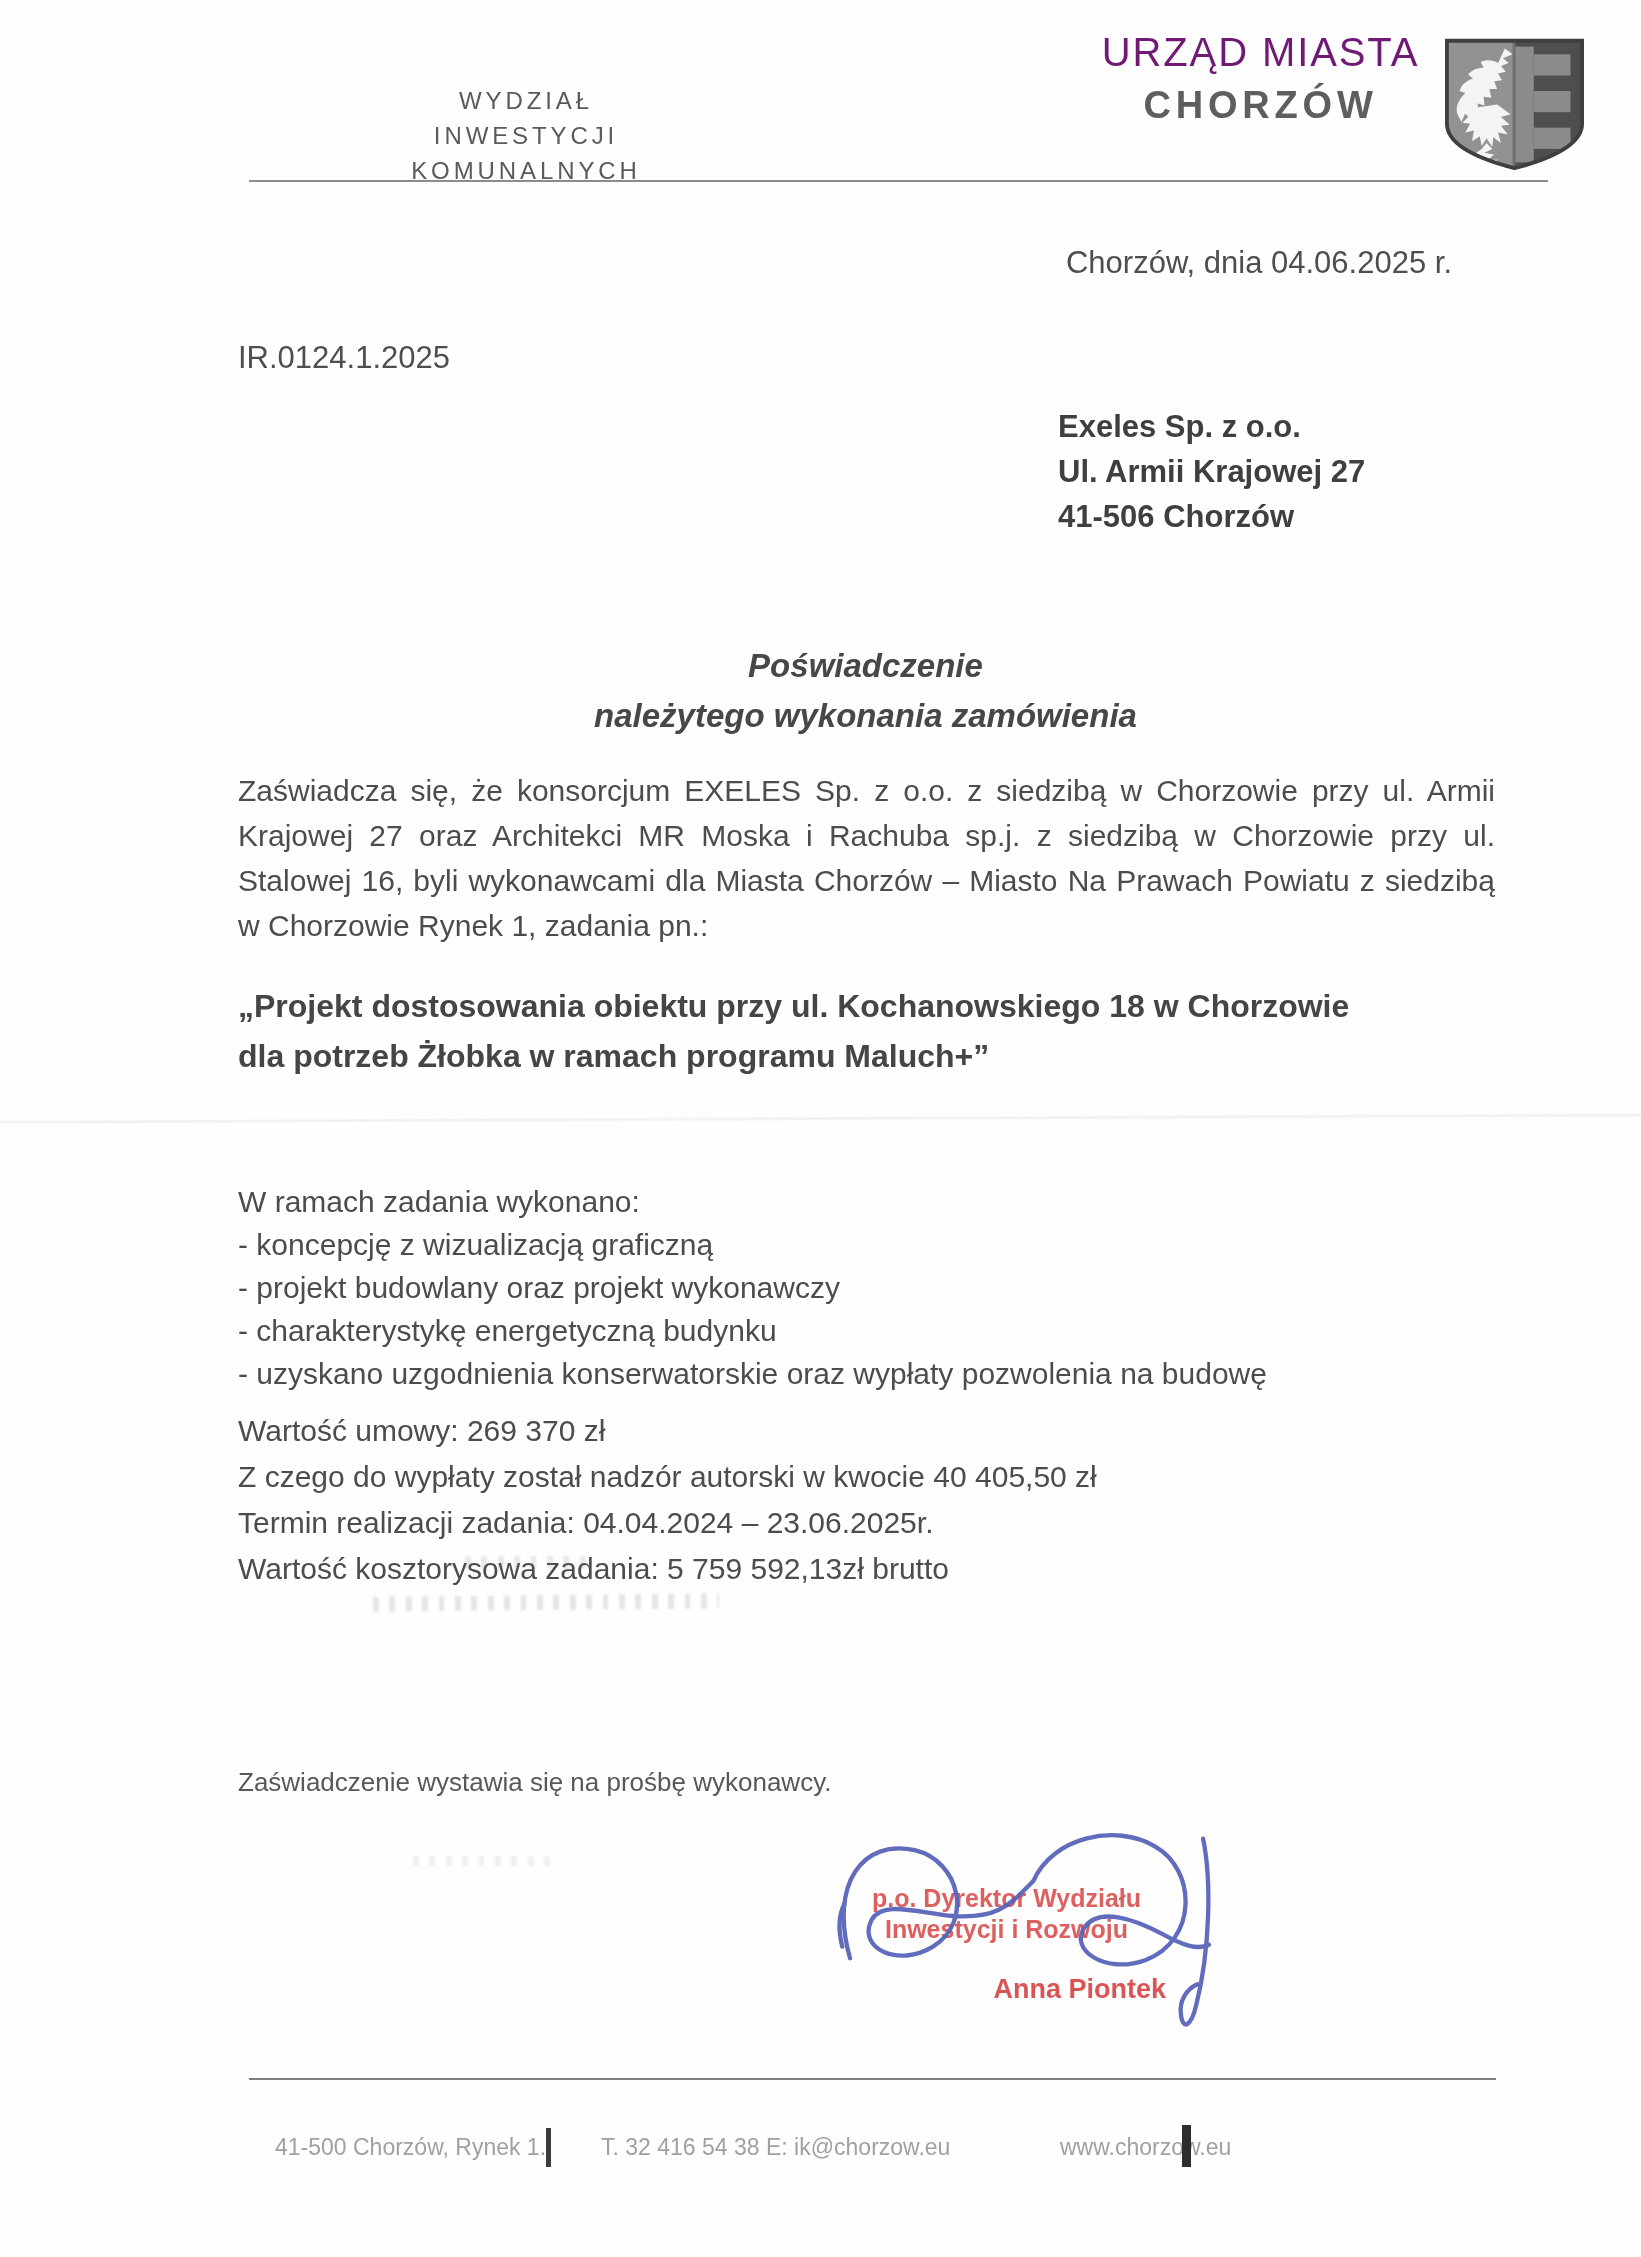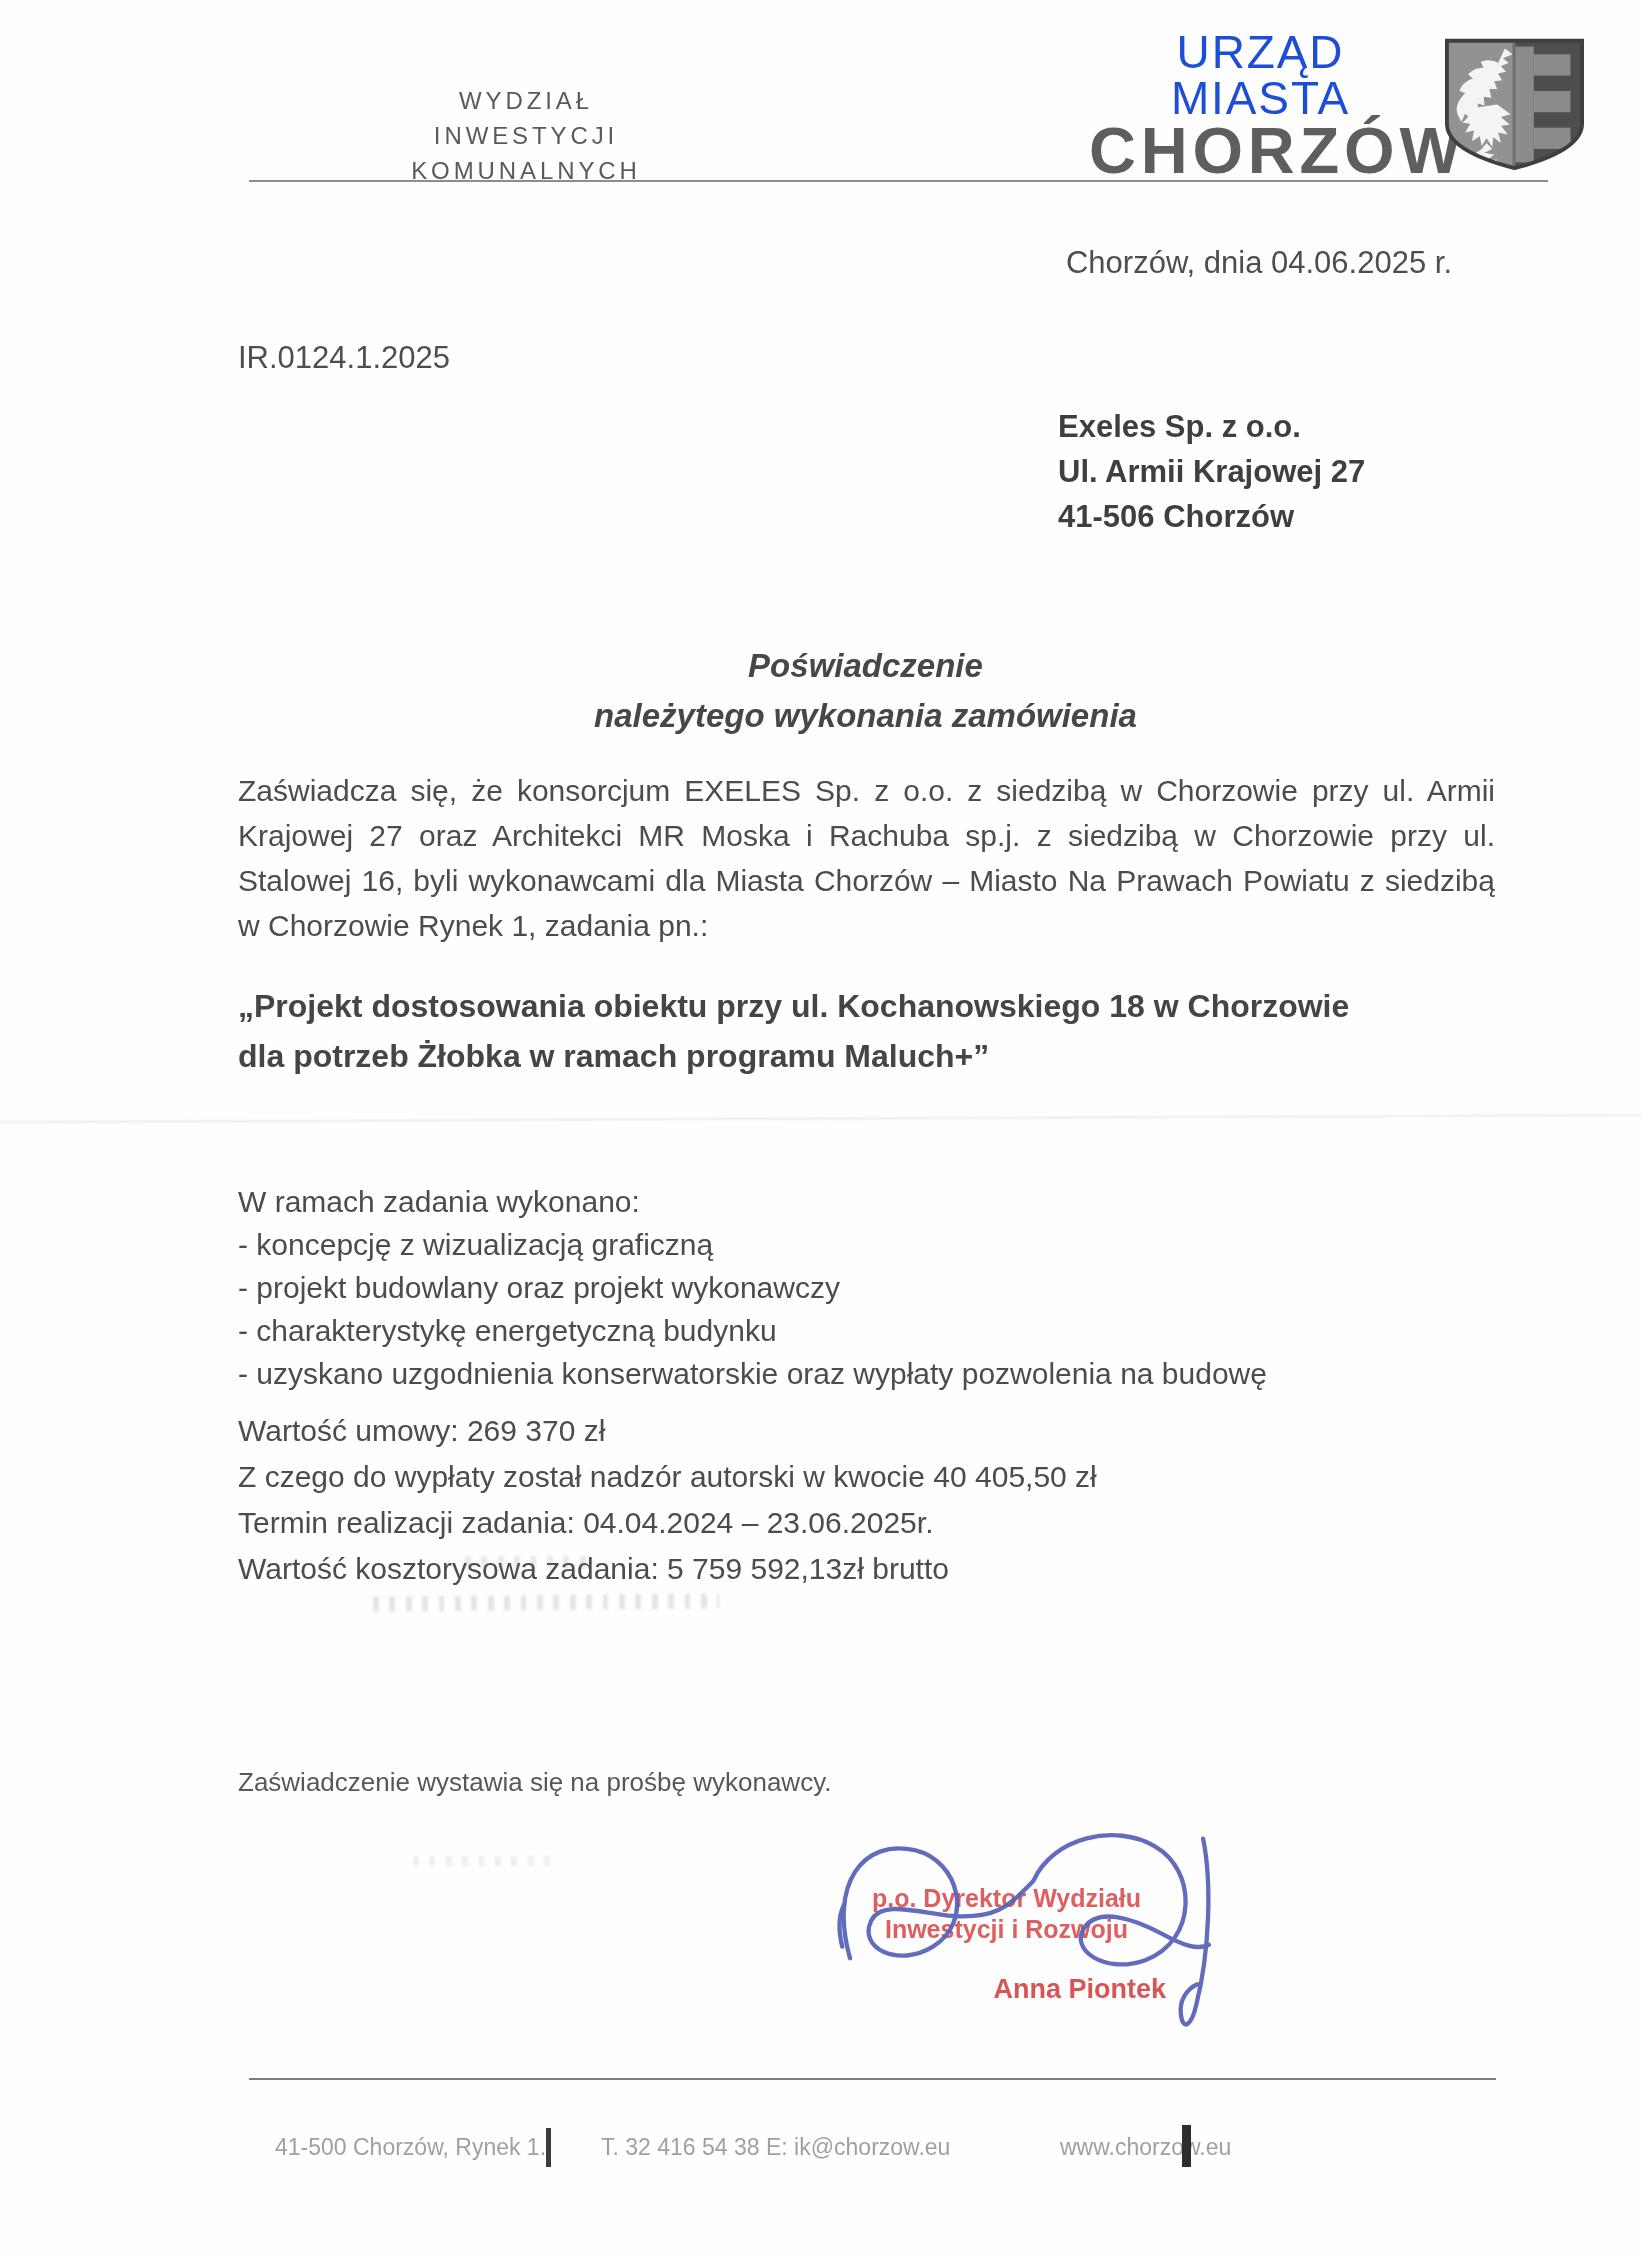--- a/index.html
+++ b/index.html
@@ -6,22 +6,22 @@
   .page{
     position:relative;width:1641px;height:2257px;margin:0 auto;
     background:#fefefe;overflow:hidden;
     font-family:"Liberation Sans", sans-serif;
     color:#4a4a4a;
   }
   
   .dept{position:absolute;left:333px;top:83px;width:386px;text-align:center;
         font-size:24px;letter-spacing:3.9px;color:#5a5a5a;line-height:35px;}
   .logo{position:absolute;left:1089px;top:29px;width:343px;text-align:center;}
-  .logo-line1{font-size:46px;letter-spacing:1.9px;color:#1d4ed8;line-height:46px;}
-  .logo-line2{font-size:65px;font-weight:700;letter-spacing:4.8px;color:#5e5e5e;line-height:60px;}
+  .logo-line1{font-size:40px;letter-spacing:1.9px;color:#701a75;line-height:46px;}
+  .logo-line2{font-size:38px;font-weight:700;letter-spacing:4.8px;color:#5e5e5e;line-height:60px;}
   .coa{position:absolute;left:1441px;top:35px;}
   .rule-top{position:absolute;left:249px;top:180px;width:1299px;border-top:2.9px solid #787878;opacity:.85;}
   
   .dateline{position:absolute;right:189px;top:245px;font-size:31px;color:#4e4e4e;}
   .refno{position:absolute;left:238px;top:340px;font-size:31px;color:#4e4e4e;}
   
   .recipient{position:absolute;left:1058px;top:404px;font-size:31px;font-weight:700;
              color:#3f3f3f;line-height:45px;}
   
   .doc-title{position:absolute;left:238px;top:641px;width:1255px;text-align:center;

